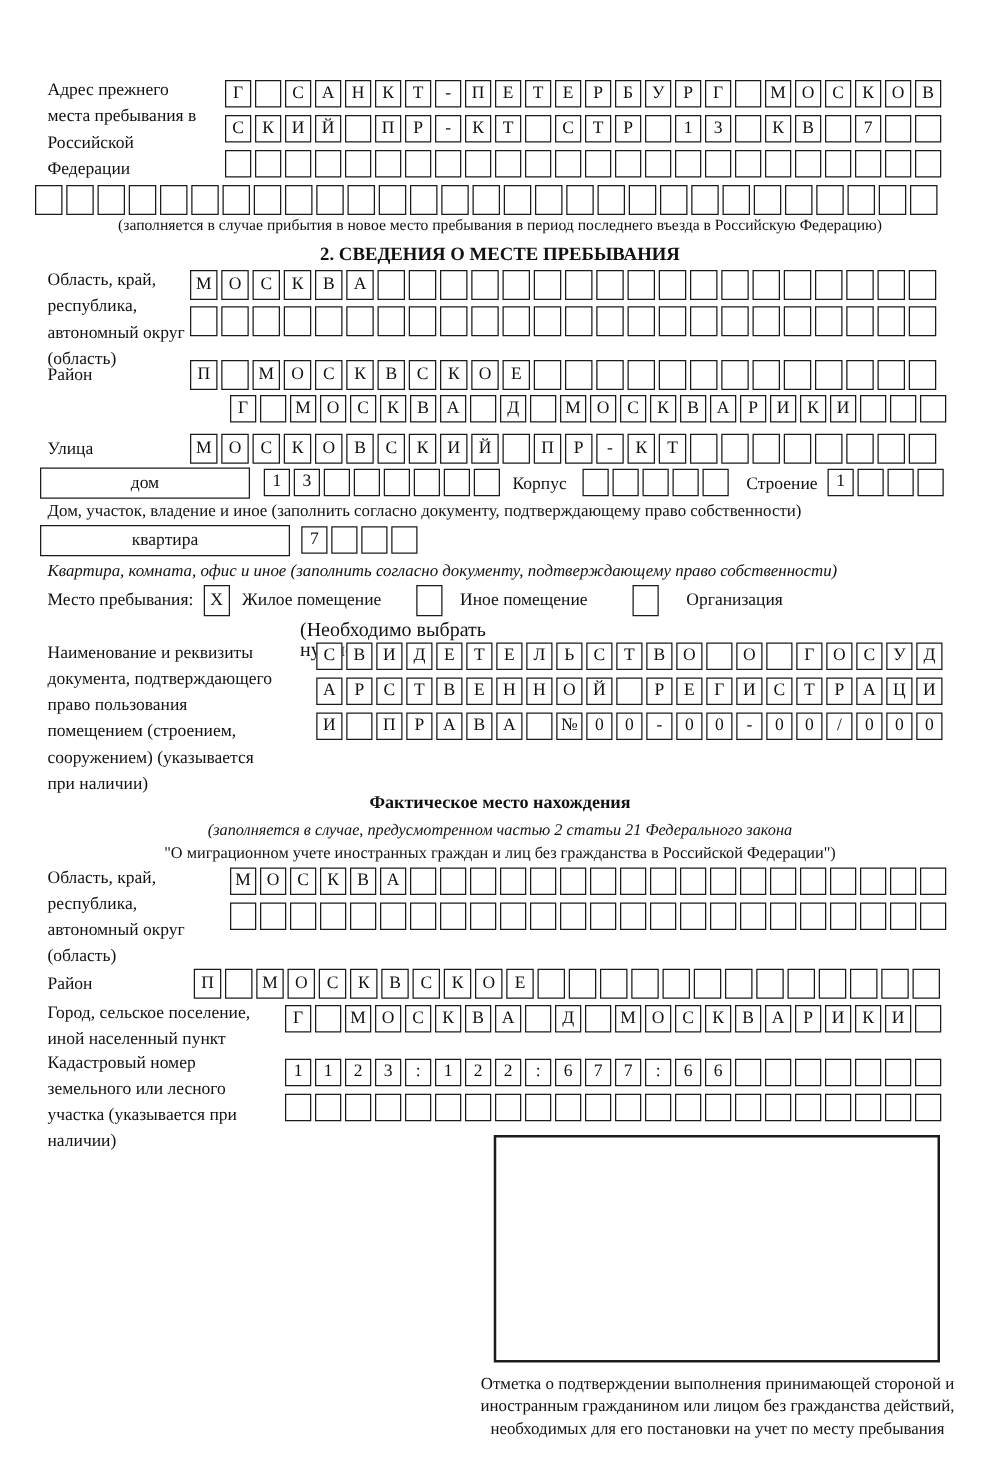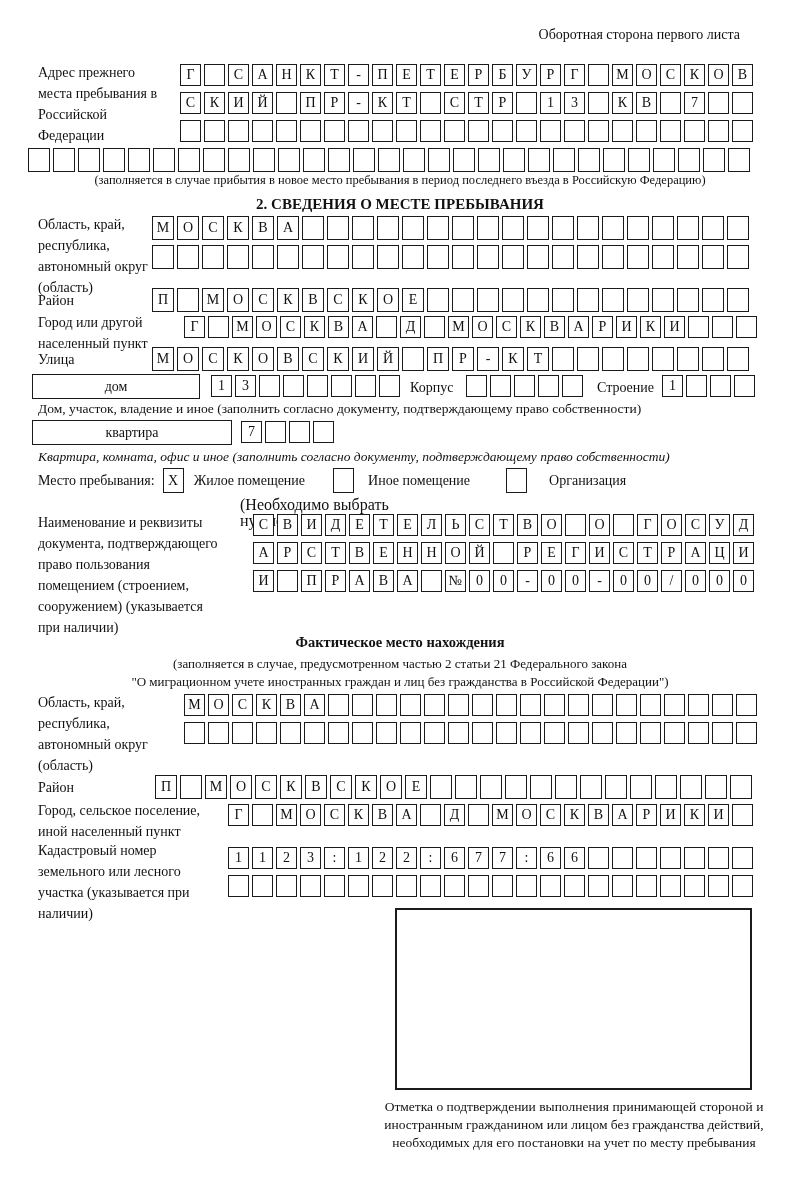--- a/index.html
+++ b/index.html
@@ -45,21 +45,20 @@
     box-sizing:border-box;
     position:absolute;
     border:2px solid #1b1b1b;background:#fff;
   }
 </style>
 </head>
 <body>
 
 <div id="page">
 
-  <div class="lbl" style="top:24px;right:60px;text-align:right;">Оборотная сторона первого листа</div>
 
   <div class="lbl" style="left:38px;top:62px;width:120px;">Адрес прежнего места пребывания в Российской Федерации</div>
   <div class="cellrow" style="left:180px;top:64px;">
       <span class="cell">Г</span>
       <span class="cell"></span>
       <span class="cell">С</span>
       <span class="cell">А</span>
       <span class="cell">Н</span>
       <span class="cell">К</span>
       <span class="cell">Т</span>
@@ -243,21 +242,20 @@
       <span class="cell"></span>
       <span class="cell"></span>
       <span class="cell"></span>
       <span class="cell"></span>
       <span class="cell"></span>
       <span class="cell"></span>
       <span class="cell"></span>
       <span class="cell"></span>
     </div>
 
-  <div class="lbl" style="left:38px;top:312px;width:135px;">Город или другой населенный пункт</div>
   <div class="cellrow" style="left:184px;top:316px;">
       <span class="cell">Г</span>
       <span class="cell"></span>
       <span class="cell">М</span>
       <span class="cell">О</span>
       <span class="cell">С</span>
       <span class="cell">К</span>
       <span class="cell">В</span>
       <span class="cell">А</span>
       <span class="cell"></span>
@@ -419,21 +417,21 @@
       <span class="cell">-</span>
       <span class="cell">0</span>
       <span class="cell">0</span>
       <span class="cell">/</span>
       <span class="cell">0</span>
       <span class="cell">0</span>
       <span class="cell">0</span>
     </div>
 
   <div class="lbl bold center" style="left:0;top:632px;width:800px;font-size:14.5px;">Фактическое место нахождения</div>
-  <div class="note center" style="left:20px;top:656px;width:760px;font-size:13px;">(заполняется в случае, предусмотренном частью 2 статьи 21 Федерального закона</div>
+  <div class="note center" style="left:20px;top:656px;width:760px;font-size:13px;font-style:italic;">(заполняется в случае, предусмотренном частью 2 статьи 21 Федерального закона</div>
   <div class="note center" style="left:20px;top:674px;width:760px;font-size:13px;">"О миграционном учете иностранных граждан и лиц без гражданства в Российской Федерации")</div>
 
   <div class="lbl" style="left:38px;top:692px;width:132px;">Область, край, республика, автономный округ (область)</div>
   <div class="cellrow" style="left:184px;top:694px;">
       <span class="cell">М</span>
       <span class="cell">О</span>
       <span class="cell">С</span>
       <span class="cell">К</span>
       <span class="cell">В</span>
       <span class="cell">А</span>

